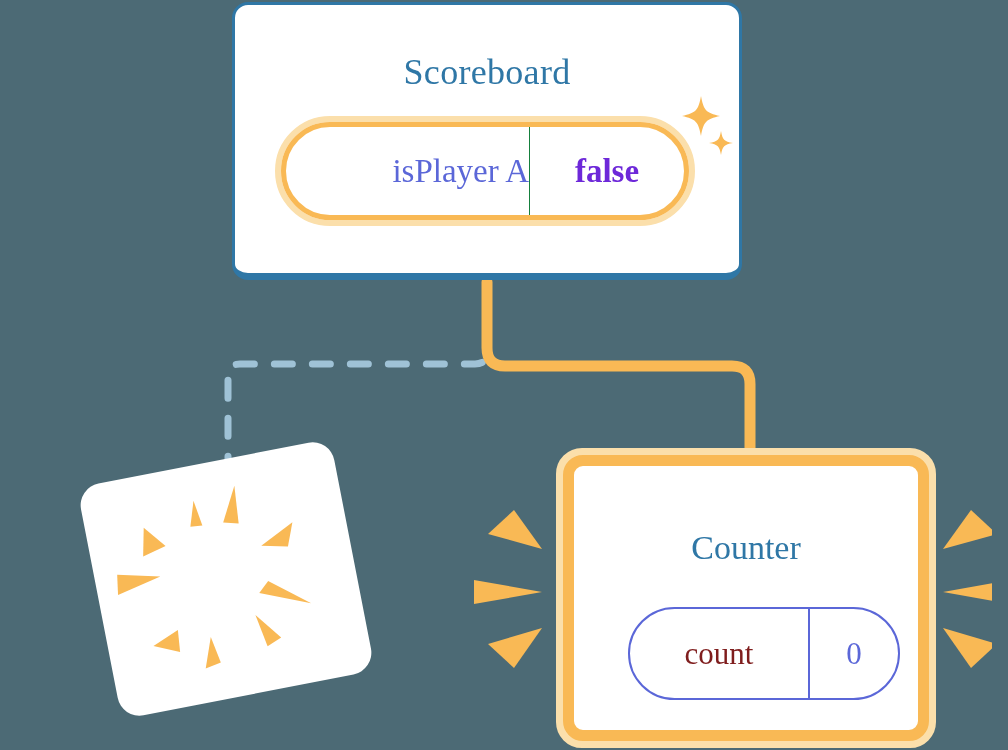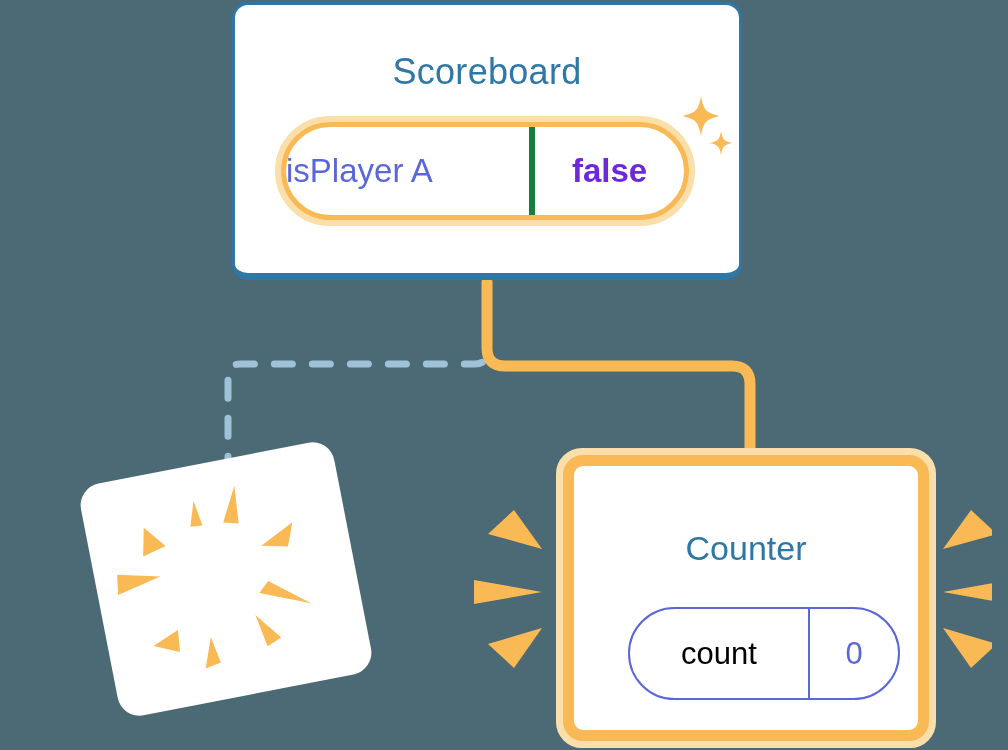--- a/index.html
+++ b/index.html
@@ -6,21 +6,21 @@
     margin: 0;
     padding: 0;
     background: #4c6a75;
   }
   #stage {
     position: relative;
     width: 992px;
     height: 750px;
     background: #4c6a75;
     overflow: hidden;
-    font-family: Liberation Sans, sans-serif;
+    font-family: Liberation Serif, serif;
   }
 
   
   #connectors {
     position: absolute;
     left: 0; top: 0;
     width: 1008px; height: 750px;
     z-index: 1;
   }
 
@@ -74,22 +74,22 @@
     border-radius: 999px;
     box-sizing: border-box;
     background: #ffffff;
     display: flex;
     align-items: stretch;
   }
   #scoreboard-pill .cellA {
     flex: 0 0 243px;
     display: flex;
     align-items: center;
-    justify-content: flex-start;
-    border-right: 6px solid #15803d;
+    justify-content: flex-end;
+    border-right: 1px solid #15803d;
   }
   #scoreboard-pill .cellB {
     flex: 1 1 auto;
     display: flex;
     align-items: center;
     justify-content: center;
   }
   .pill-key-lg {
     color: #5b67d8;
     font-size: 33px;
@@ -166,21 +166,21 @@
     justify-content: center;
     border-right: 2px solid #5b67d8;
   }
   #counter-pill .cellB {
     flex: 1 1 auto;
     display: flex;
     align-items: center;
     justify-content: center;
   }
   .pill-key-sm {
-    color: #000000;
+    color: #7f1d1d;
     font-size: 31px;
     white-space: nowrap;
   }
   .pill-val-sm {
     color: #5b67d8;
     font-size: 31px;
     white-space: nowrap;
   }
 
   

